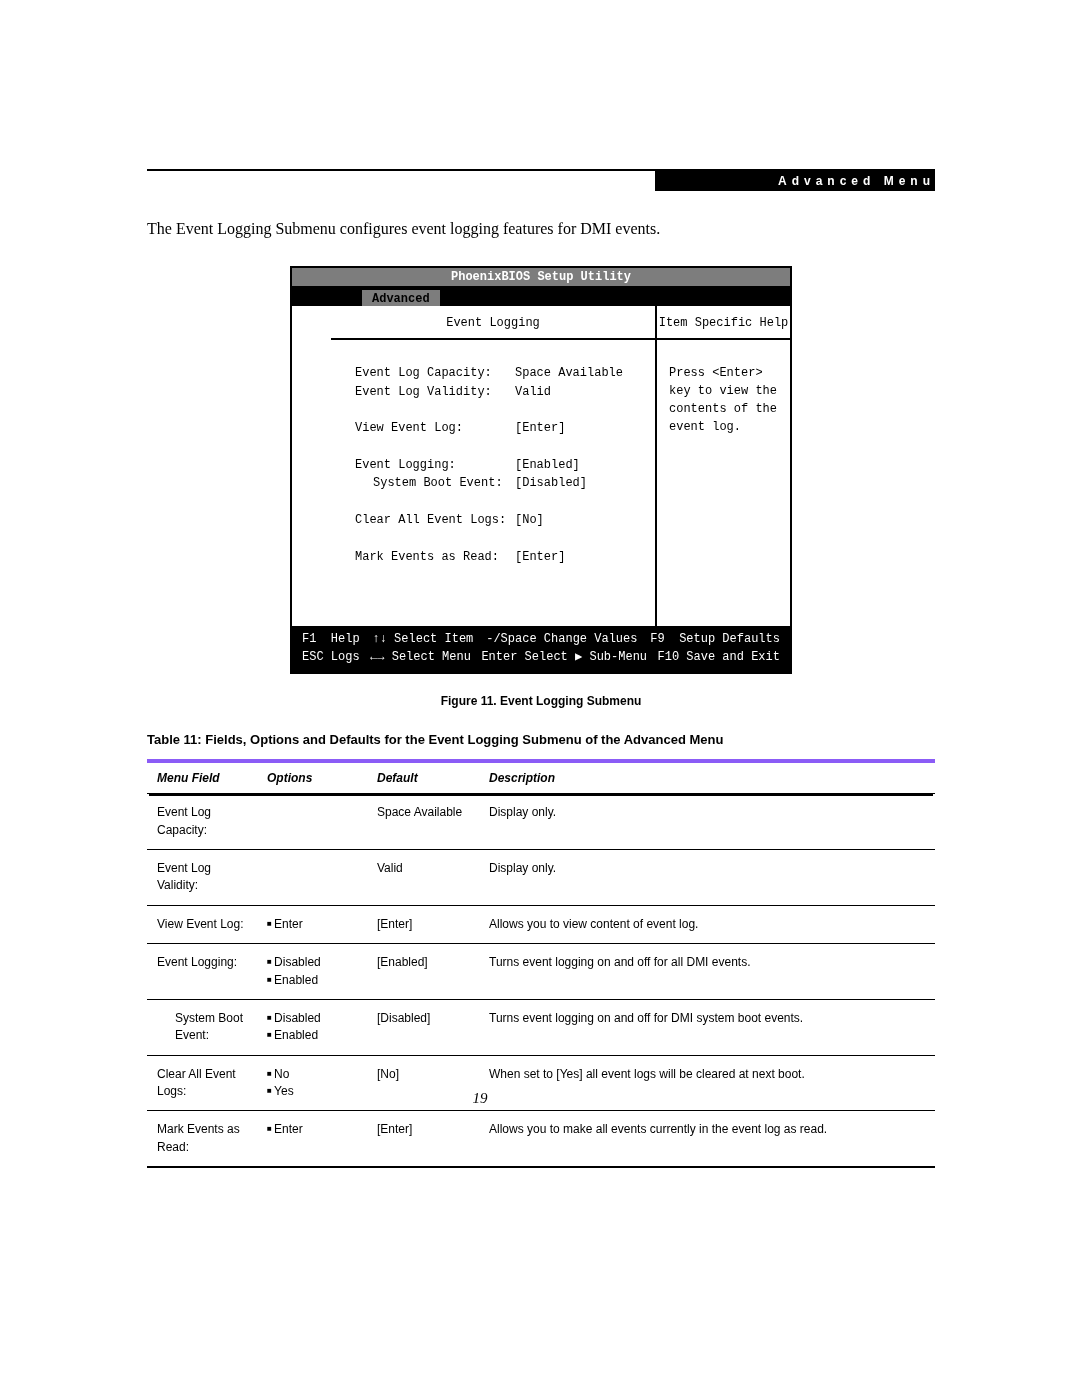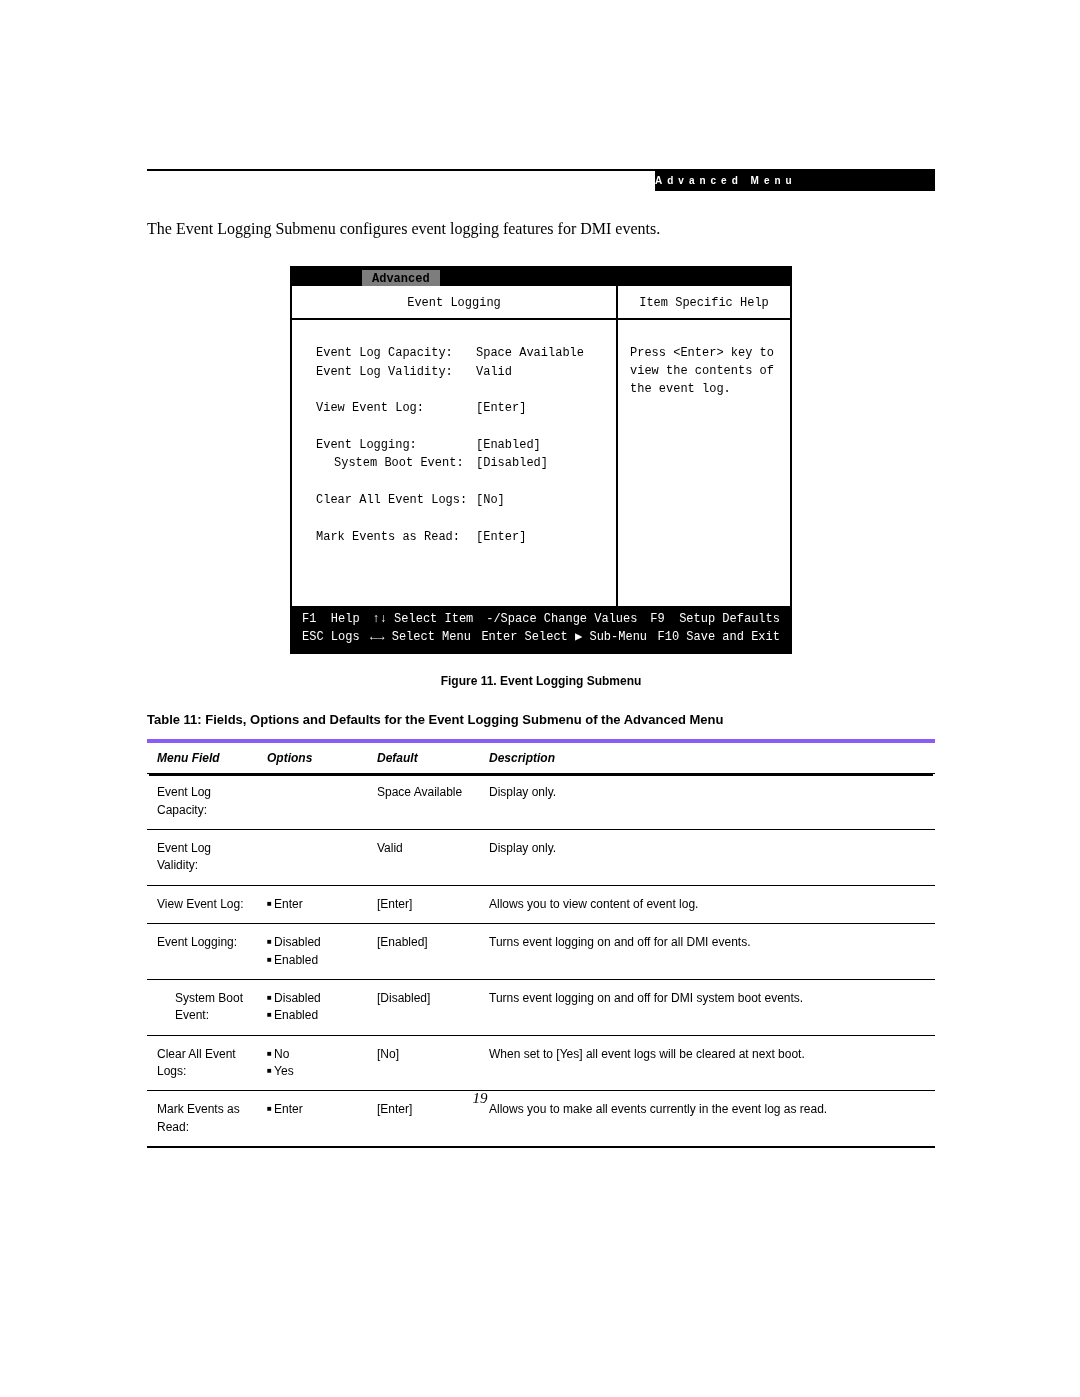--- a/index.html
+++ b/index.html
@@ -21,24 +21,24 @@
   }
   .badge {
     position: absolute;
     top: 171px;
     right: 145px;
     width: 280px;
     height: 20px;
     background: #000;
     color: #fff;
     font-family: Verdana, Arial, sans-serif;
-    font-size: 10px;
+    font-size: 12px;
     font-weight: bold;
     letter-spacing: 5px;
-    text-align: left;
+    text-align: right;
     line-height: 20px;
   }
   .content {
     position: absolute;
     top: 220px;
     left: 147px;
     width: 788px;
   }
   h2.section-title {
     font-family: Verdana, Arial, sans-serif;
@@ -84,20 +84,21 @@
     color: #000;
     line-height: 18px;
     font-weight: bold;
     border-left: 2px solid #000;
     border-right: 2px solid #000;
     border-top: 2px solid #000;
     text-align: center;
   }
   .bios-body {
     display: flex;
+    margin-left: 39px;
   }
   .bios-left {
     width: 326px;
     border-right: 2px solid #000;
   }
   .bios-right {
     flex: 1;
   }
   .bios-subhead {
     text-align: center;
@@ -195,20 +196,21 @@
 </head>
 <body>
 
 <div class="top-rule"></div>
 <div class="badge">Advanced Menu</div>
 
 <div class="content">
   <p class="intro">The Event Logging Submenu configures event logging features for DMI events.</p>
 
   <div class="bios">
+    <div class="bios-title">PhoenixBIOS Setup Utility</div>
     <div class="bios-tabs">
       <div class="bios-tab-active">Advanced</div>
     </div>
     <div class="bios-body">
       <div class="bios-left">
         <div class="bios-subhead">Event Logging</div>
         <div class="bios-fields" id="bios-fields">
             <div class="bios-row">
               <div class="bf-label">Event Log Capacity:</div>
               <div class="bf-value">Space Available</div>

